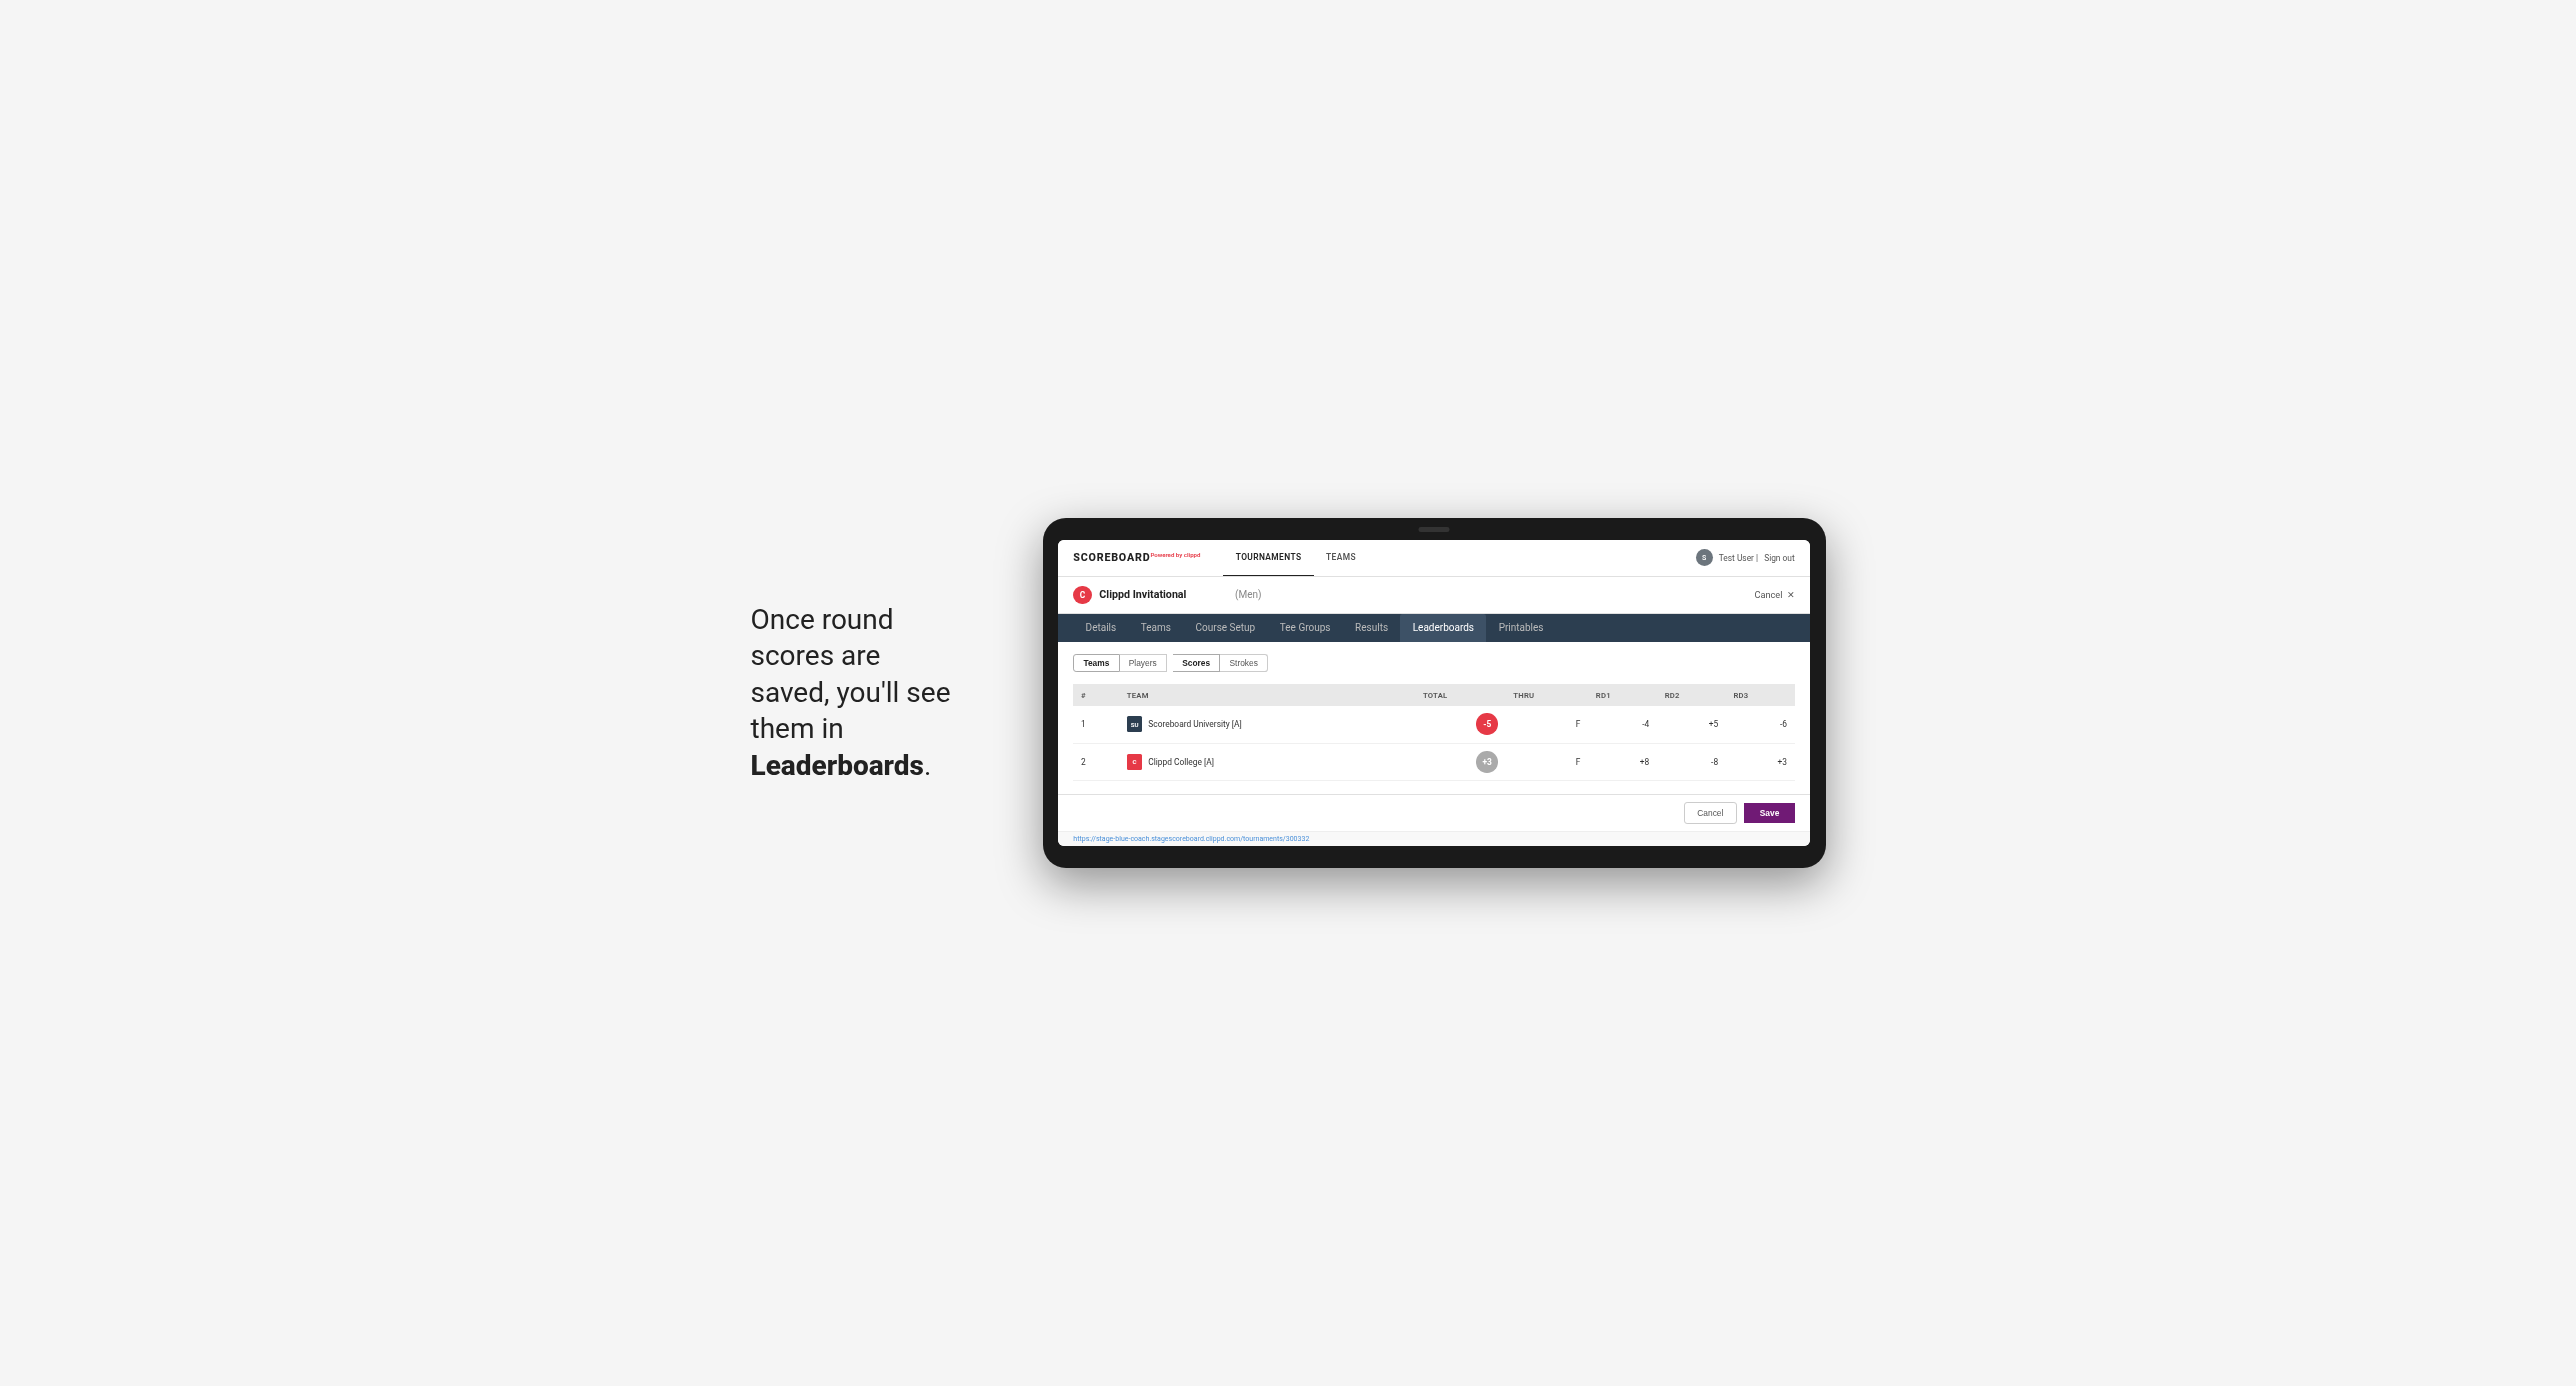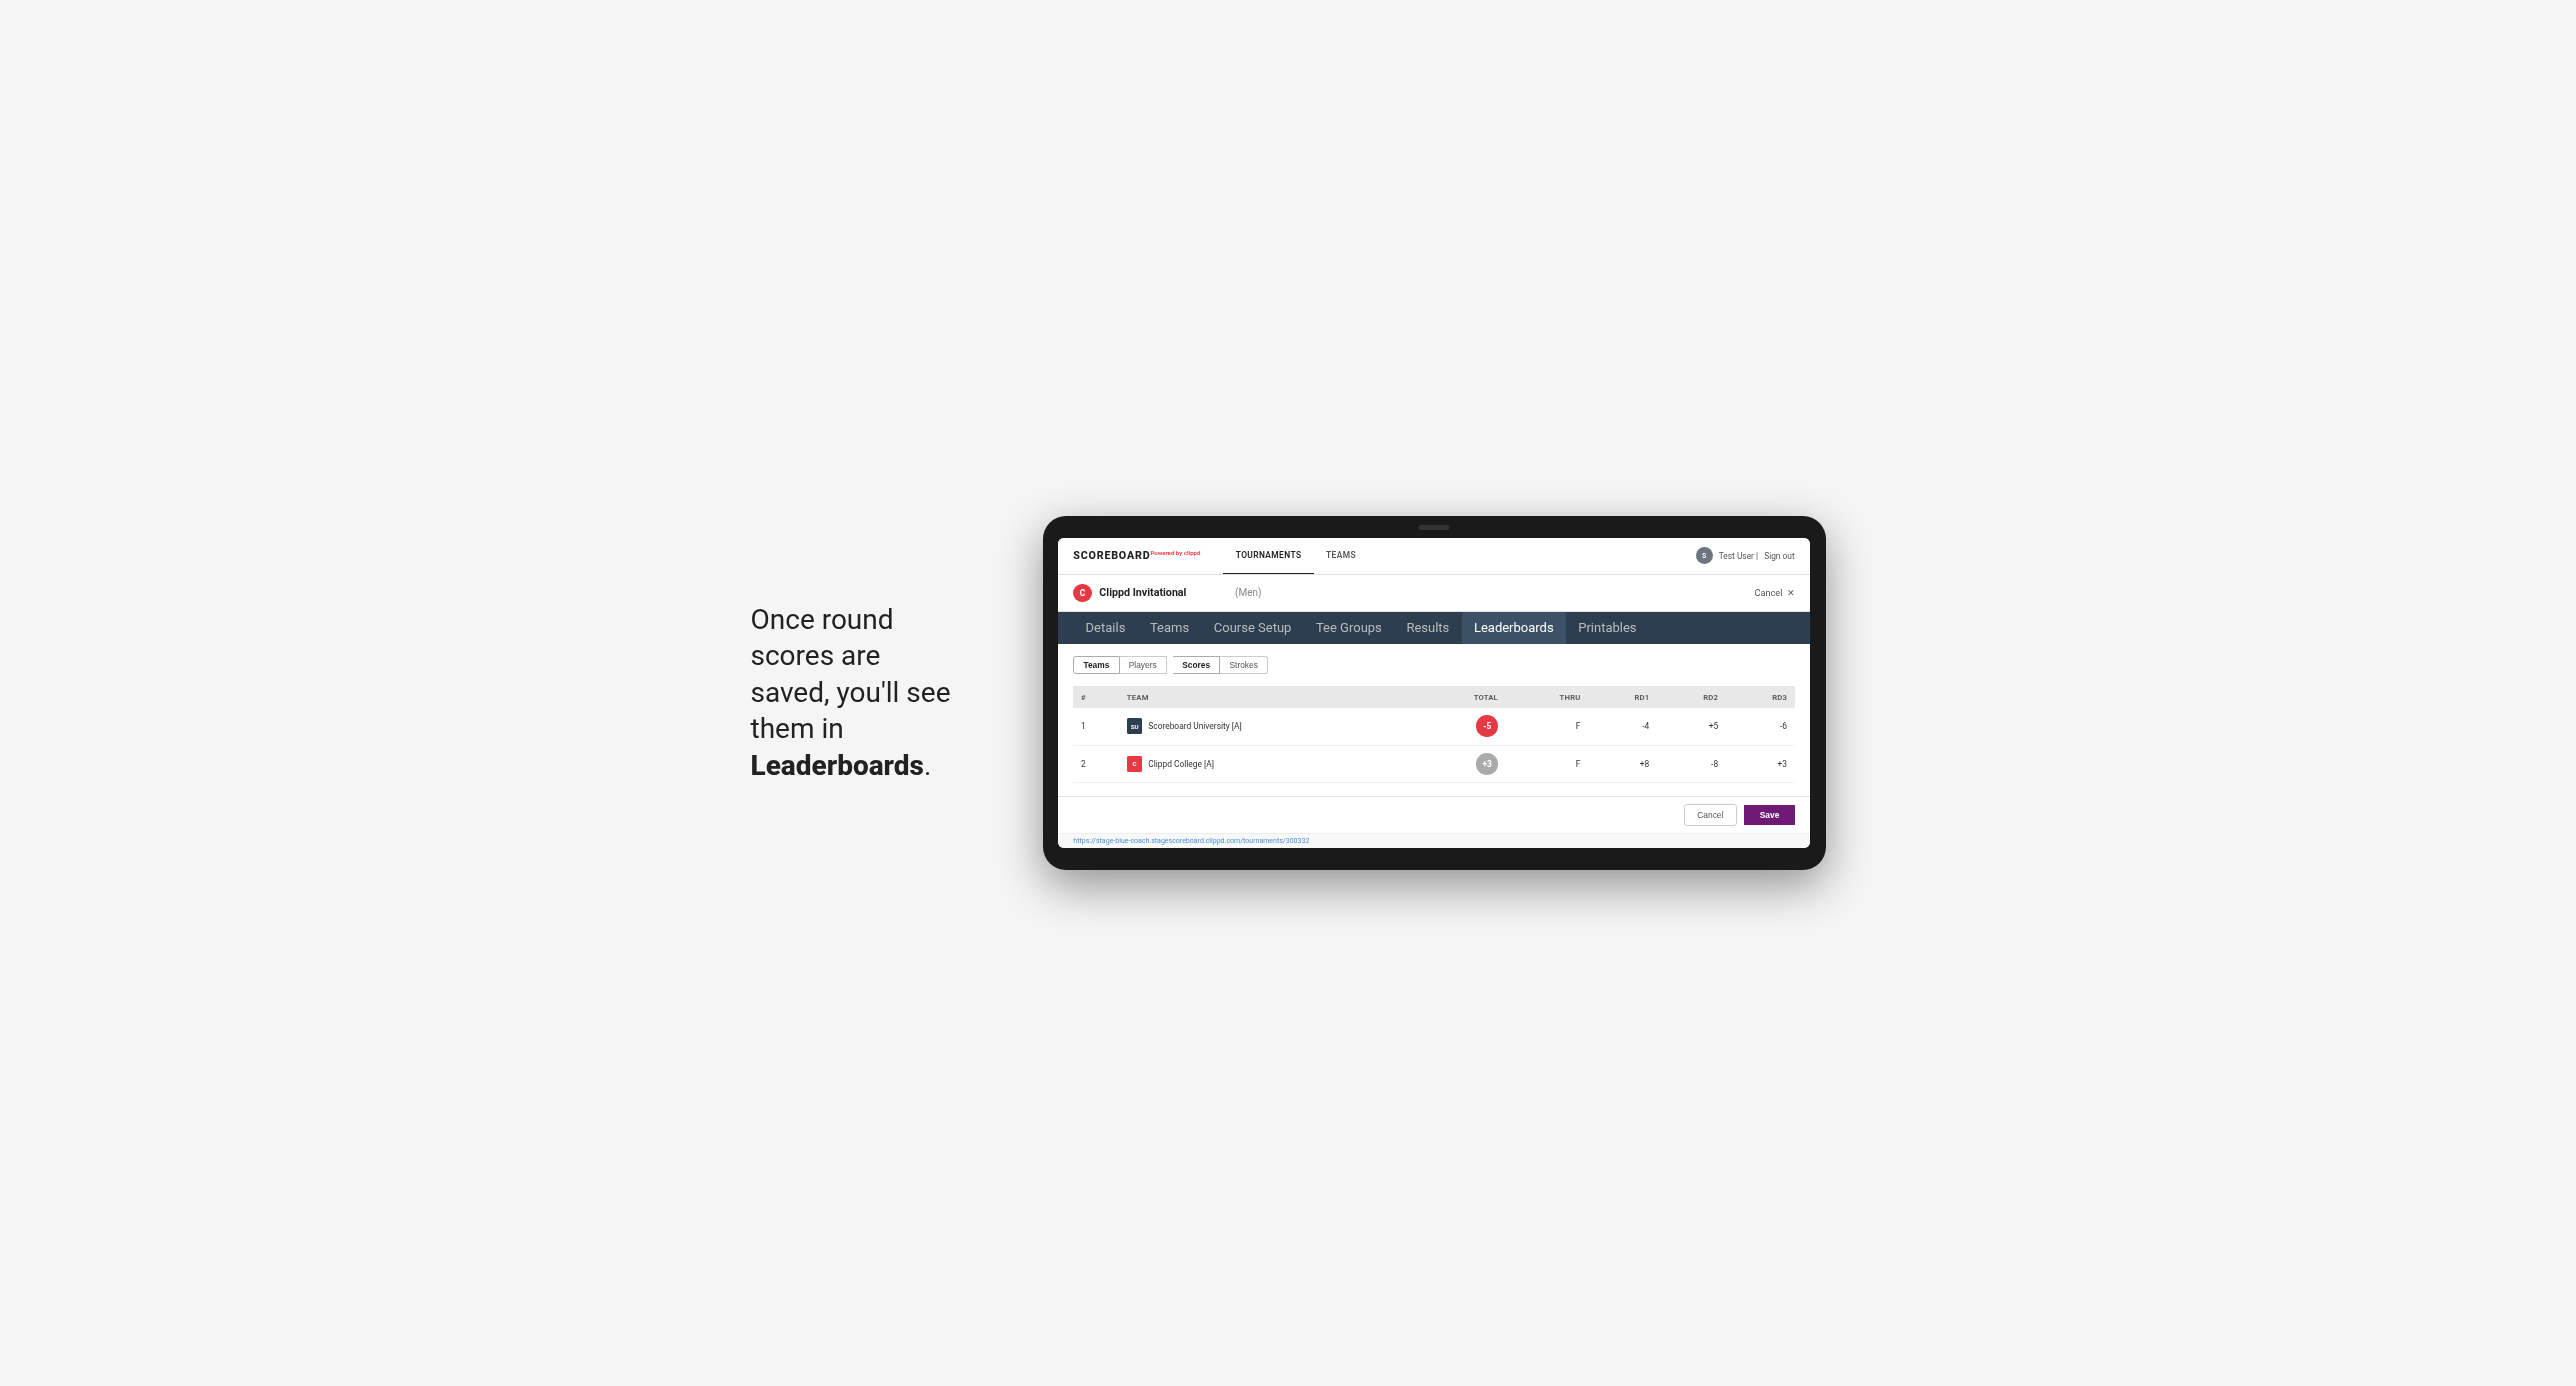--- a/index.html
+++ b/index.html
@@ -156,21 +156,21 @@
       cursor: pointer;
     }
     
     .sub-nav {
       background: #2c3e50;
       display: flex;
       padding: 0 15.4px;
     }
     .sub-nav-tab {
       padding: 7.7px 12.3px;
-      font-size: 13px;
+      font-size: 10px;
       color: #bbb;
       cursor: pointer;
       border-bottom: 1.5px solid transparent;
     }
     .sub-nav-tab.active {
       color: #fff;
       background: #3d5166;
       border-radius: 2.3px 2.3px 0 0;
     }
     
@@ -218,21 +218,20 @@
     .leaderboard-table th {
       padding: 6.1px 7.7px;
       text-align: left;
       font-size: 7.7px;
       font-weight: 600;
       color: #555;
       text-transform: uppercase;
       letter-spacing: 0.2px;
     }
     .leaderboard-table th.right {
-      text-align: right;
     }
     .leaderboard-table td {
       padding: 7.7px 7.7px;
       border-bottom: 0.8px solid #f0f0f0;
       color: #333;
       font-size: 8.4px;
     }
     .leaderboard-table td.right {
       text-align: right;
     }

